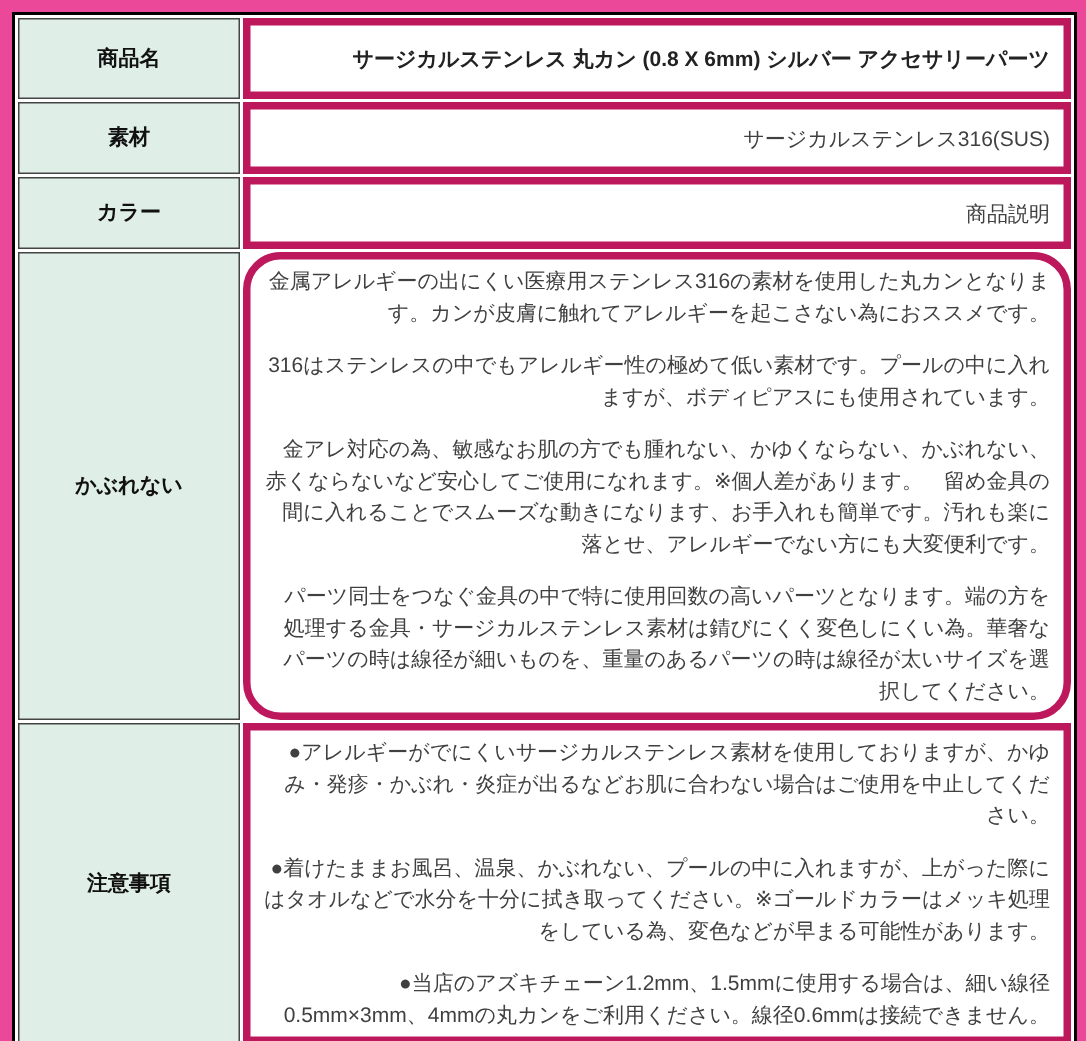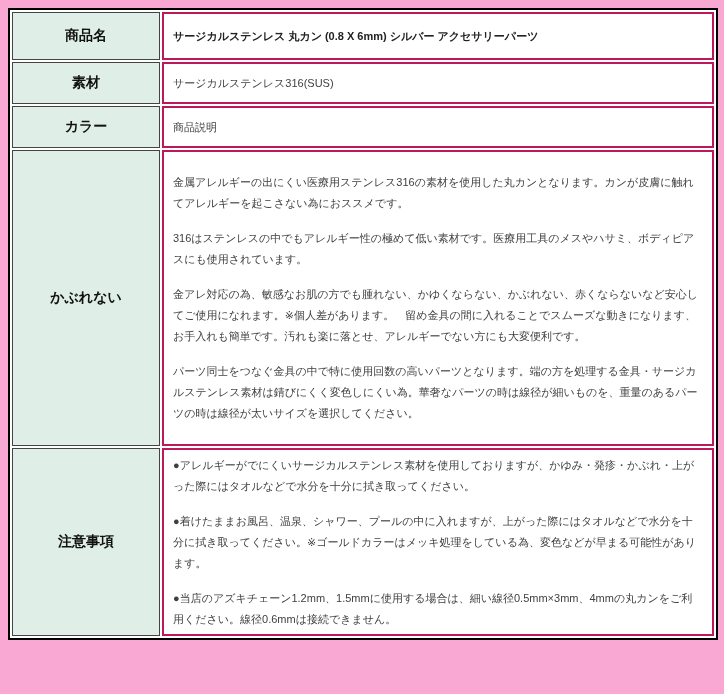--- a/index.html
+++ b/index.html
@@ -6,21 +6,21 @@
     margin: 0;
     padding: 0;
     background: #ffffff;
     font-family: "Liberation Sans", "DejaVu Sans", sans-serif;
   }
   .page {
     width: 724px;
     height: 694px;
     box-sizing: border-box;
     padding: 8px 6px 7px 8px;
-    background: #f9a8d4;
+    background: #ec4899;
   }
   table.spec-table {
     width: 710px;
     box-sizing: border-box;
     border-collapse: separate;
     border-spacing: 2px;
     border: 2px solid #000000;
     background: #ffffff;
     table-layout: fixed;
   }
@@ -29,40 +29,40 @@
     background: #dfeee7;
     border: 1px solid #444444;
     font-weight: bold;
     color: #111111;
     font-size: 14px;
     text-align: center;
     vertical-align: middle;
     padding: 5px 4px;
   }
   td.value-cell {
-    border: 2px solid #be185d;
+    border: 5px solid #be185d;
     color: #404040;
-    font-size: 11px;
+    font-size: 14px;
     line-height: 21px;
-    text-align: left;
+    text-align: right;
     vertical-align: middle;
     padding: 4px 9px;
     overflow: hidden;
   }
   td.value-cell p {
     margin: 0 0 14px 0;
   }
   td.value-cell p:last-child {
     margin-bottom: 0;
   }
   tr.r-name th, tr.r-name td { height: 36px; }
   tr.r-size th, tr.r-size td { height: 36px; }
   tr.r-material th, tr.r-material td { height: 30px; }
   tr.r-color th, tr.r-color td { height: 30px; }
-  tr.r-desc td { height: 284px; vertical-align: middle; }
+  tr.r-desc td { height: 284px; vertical-align: middle; border-radius: 25px; }
   tr.r-caution td { height: 176px; vertical-align: middle; }
   .bold-value {
     font-weight: bold;
     color: #222222;
   }
 </style>
 </head>
 <body>
 
 <div class="page">
@@ -83,29 +83,29 @@
       <tr class="r-color">
         <th class="label-cell">カラー</th>
         <td class="value-cell">
           <p>商品説明</p>
         </td>
       </tr>
       <tr class="r-desc">
         <th class="label-cell">かぶれない</th>
         <td class="value-cell">
           <p>金属アレルギーの出にくい医療用ステンレス316の素材を使用した丸カンとなります。カンが皮膚に触れてアレルギーを起こさない為におススメです。</p>
-          <p>316はステンレスの中でもアレルギー性の極めて低い素材です。医療用工具のメスやハサミ、ボディピアスにも使用されています。</p>
+          <p>316はステンレスの中でもアレルギー性の極めて低い素材です。プールの中に入れますが、ボディピアスにも使用されています。</p>
           <p>金アレ対応の為、敏感なお肌の方でも腫れない、かゆくならない、かぶれない、赤くならないなど安心してご使用になれます。※個人差があります。　留め金具の間に入れることでスムーズな動きになります、お手入れも簡単です。汚れも楽に落とせ、アレルギーでない方にも大変便利です。</p>
           <p>パーツ同士をつなぐ金具の中で特に使用回数の高いパーツとなります。端の方を処理する金具・サージカルステンレス素材は錆びにくく変色しにくい為。華奢なパーツの時は線径が細いものを、重量のあるパーツの時は線径が太いサイズを選択してください。</p>
         </td>
       </tr>
       <tr class="r-caution">
         <th class="label-cell">注意事項</th>
         <td class="value-cell">
-          <p>●アレルギーがでにくいサージカルステンレス素材を使用しておりますが、かゆみ・発疹・かぶれ・上がった際にはタオルなどで水分を十分に拭き取ってください。</p>
-          <p>●着けたままお風呂、温泉、シャワー、プールの中に入れますが、上がった際にはタオルなどで水分を十分に拭き取ってください。※ゴールドカラーはメッキ処理をしている為、変色などが早まる可能性があります。</p>
+          <p>●アレルギーがでにくいサージカルステンレス素材を使用しておりますが、かゆみ・発疹・かぶれ・炎症が出るなどお肌に合わない場合はご使用を中止してください。</p>
+          <p>●着けたままお風呂、温泉、かぶれない、プールの中に入れますが、上がった際にはタオルなどで水分を十分に拭き取ってください。※ゴールドカラーはメッキ処理をしている為、変色などが早まる可能性があります。</p>
           <p>●当店のアズキチェーン1.2mm、1.5mmに使用する場合は、細い線径0.5mm×3mm、4mmの丸カンをご利用ください。線径0.6mmは接続できません。</p>
         </td>
       </tr>
 
     </tbody>
   </table>
 </div>
 
 </body></html>

